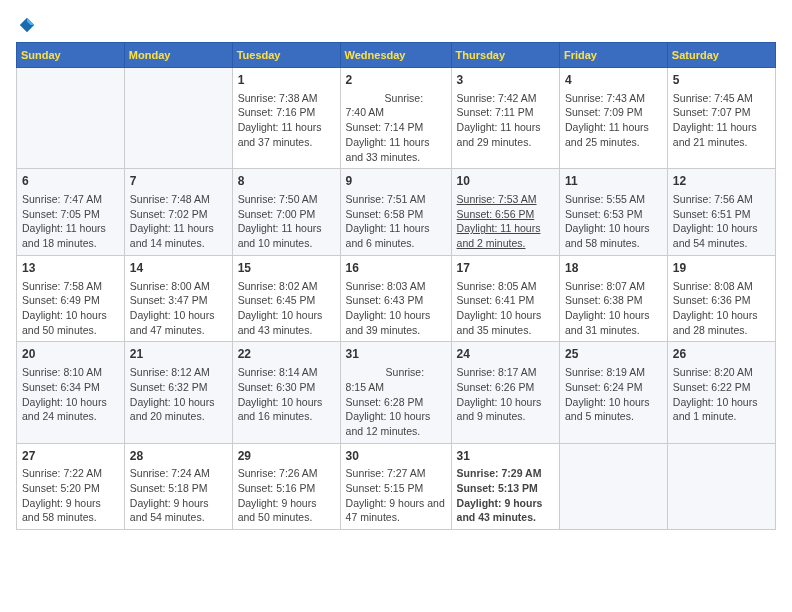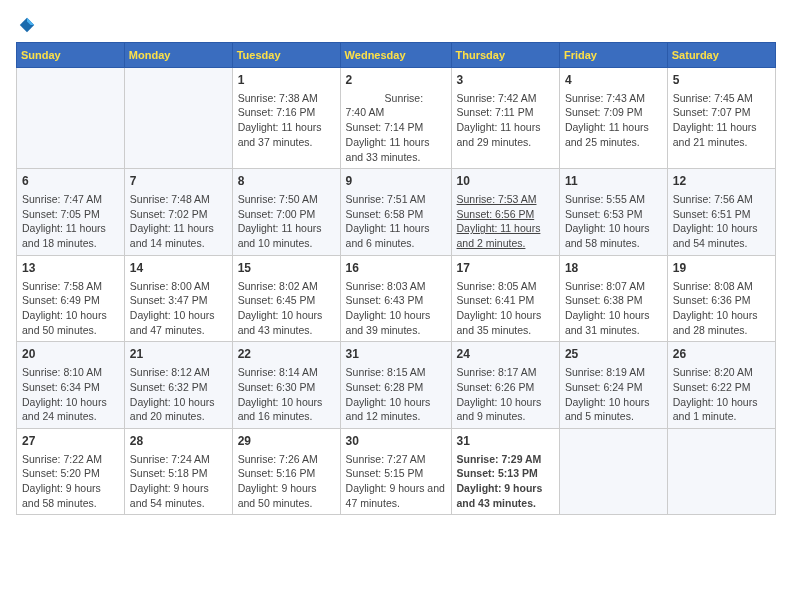--- a/index.html
+++ b/index.html
@@ -196,21 +196,21 @@
       <tr>
         <td><span class="day-number">20</span><span class="day-info" style="white-space: pre-line;">Sunrise: 8:10 AM
 Sunset: 6:34 PM
 Daylight: 10 hours and 24 minutes.</span></td>
         <td><span class="day-number">21</span><span class="day-info" style="white-space: pre-line;">Sunrise: 8:12 AM
 Sunset: 6:32 PM
 Daylight: 10 hours and 20 minutes.</span></td>
         <td><span class="day-number">22</span><span class="day-info" style="white-space: pre-line; margin-top: 17px;">Sunrise: 8:14 AM
 Sunset: 6:30 PM
 Daylight: 10 hours and 16 minutes.</span></td>
-        <td><span class="day-number">31</span><span class="day-info" style="white-space: pre-line;">Sunrise: 8:15 AM
+        <td><span class="day-number">31</span><span class="day-info" style="white-space: pre-line; margin-left: 40px;">Sunrise: 8:15 AM
 Sunset: 6:28 PM
 Daylight: 10 hours and 12 minutes.</span></td>
         <td><span class="day-number">24</span><span class="day-info" style="white-space: pre-line;">Sunrise: 8:17 AM
 Sunset: 6:26 PM
 Daylight: 10 hours and 9 minutes.</span></td>
         <td><span class="day-number">25</span><span class="day-info" style="white-space: pre-line;">Sunrise: 8:19 AM
 Sunset: 6:24 PM
 Daylight: 10 hours and 5 minutes.</span></td>
         <td><span class="day-number">26</span><span class="day-info" style="white-space: pre-line;">Sunrise: 8:20 AM
 Sunset: 6:22 PM

